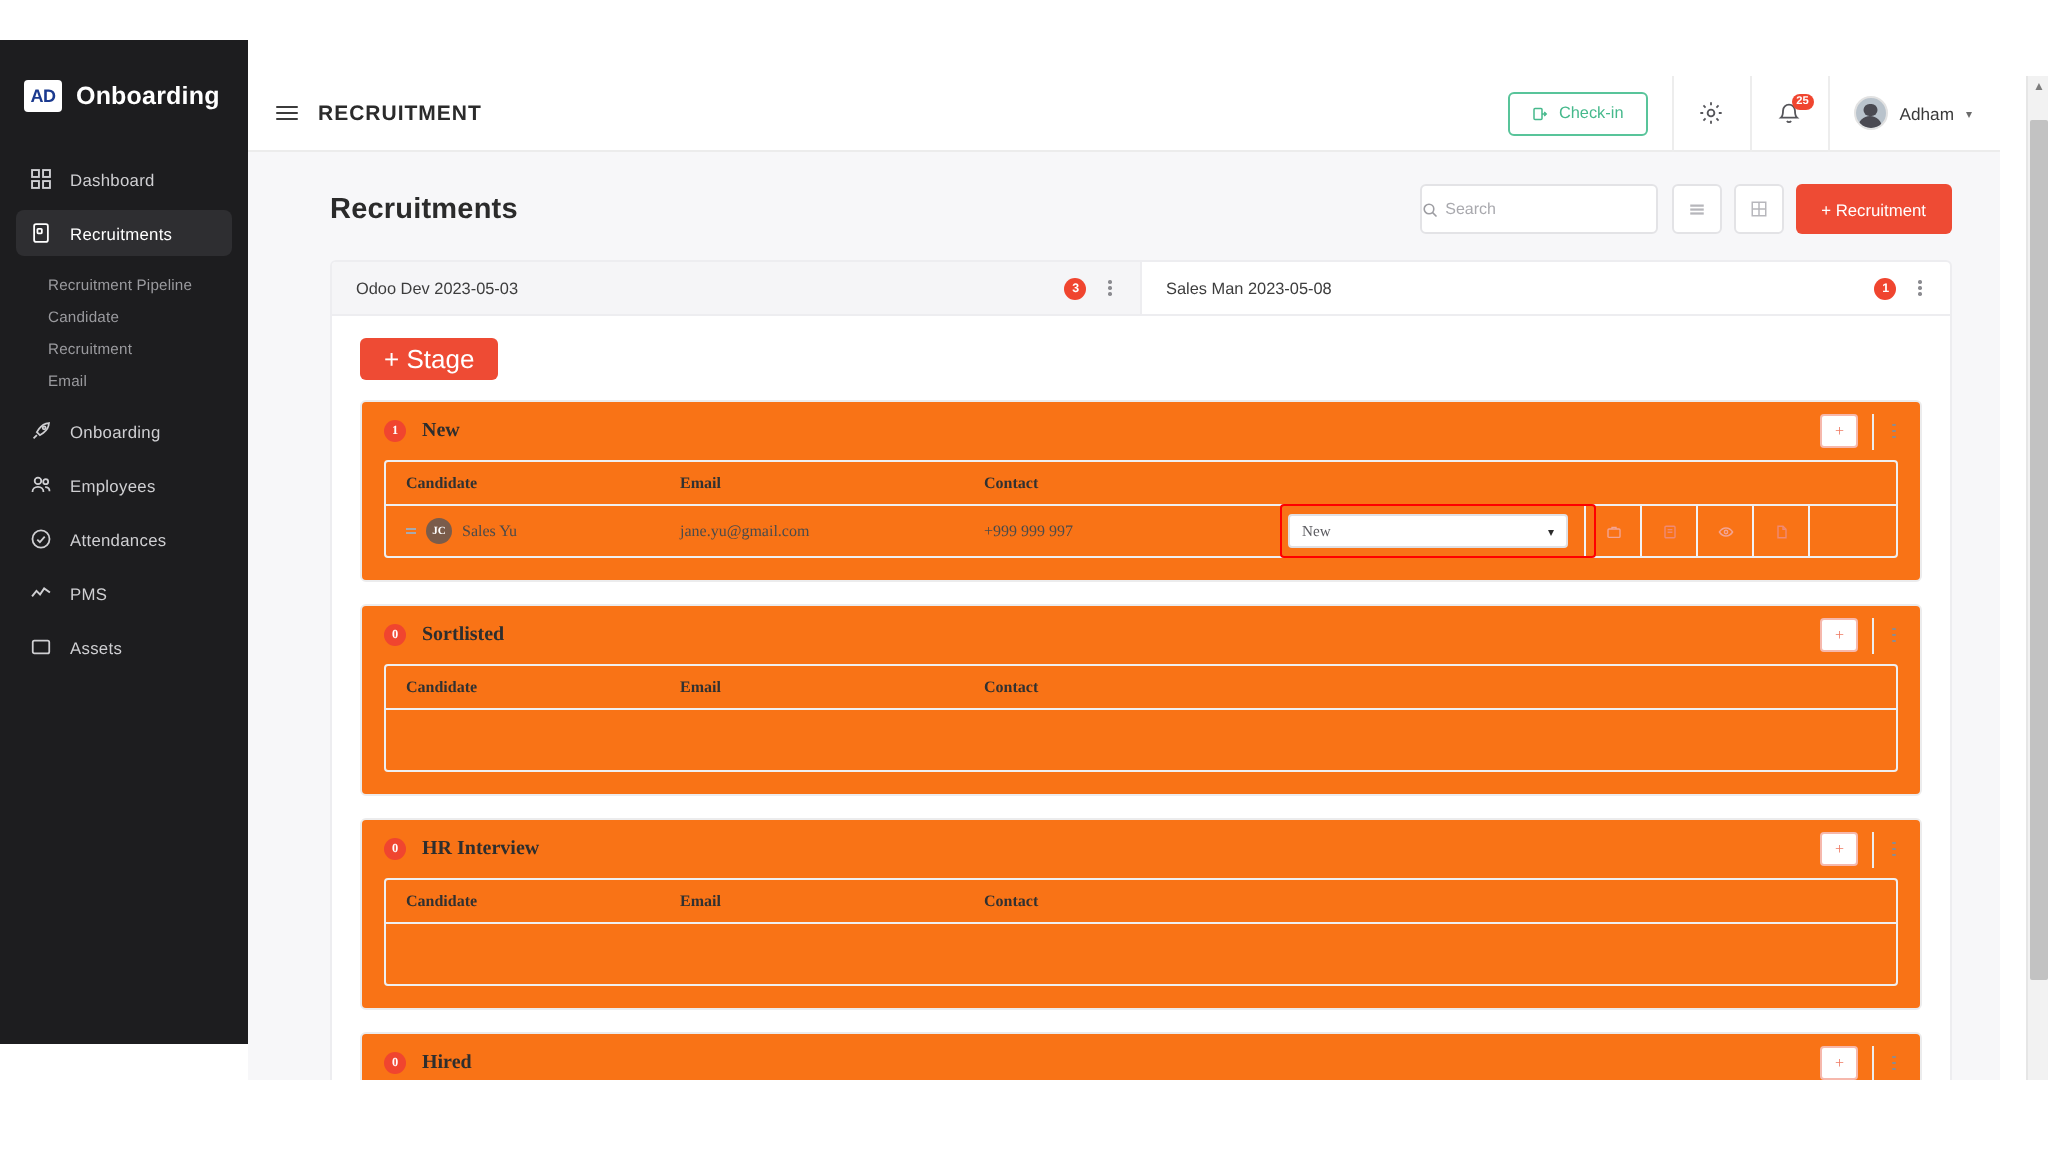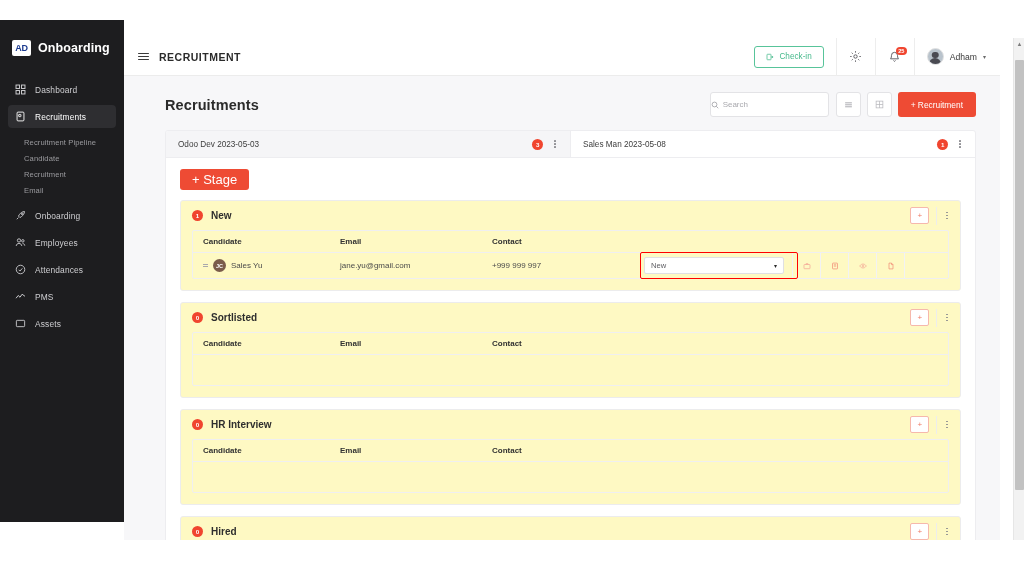--- a/index.html
+++ b/index.html
@@ -171,21 +171,22 @@
 
   .board-body { padding: 11px 14px 0 14px; }
   .stage-btn {
     background: #ee4b34; color: #ffffff; border: none; border-radius: 3px;
     height: 21px; padding: 0 12px; font-size: 13px; cursor: pointer;
     font-family: "Liberation Sans", sans-serif; margin-bottom: 10px;
   }
 
   .stage-card {
     border: 1px solid #ececed; border-radius: 3px; margin-bottom: 11px;
-    background: #fef9c3;
+    background: #f97316;
+    font-family: Liberation Serif, serif;
   }
   .stage-head {
     display: flex; align-items: center; height: 29px; padding: 0 0 0 11px;
   }
   .stage-badge {
     background: #f0452f; color: #ffffff; border-radius: 50%;
     width: 11px; height: 11px; font-size: 6.2px; font-weight: bold;
     display: flex; align-items: center; justify-content: center; margin-right: 8px;
   }
   .stage-name { font-size: 10px; font-weight: bold; color: #2e2e2e; }

